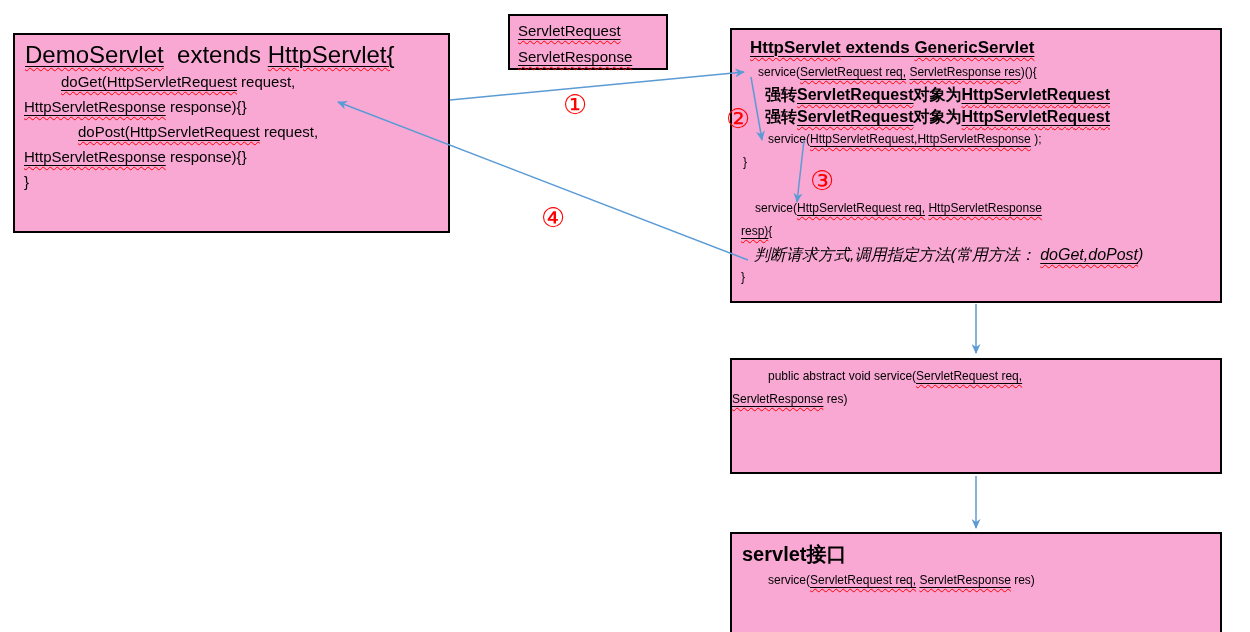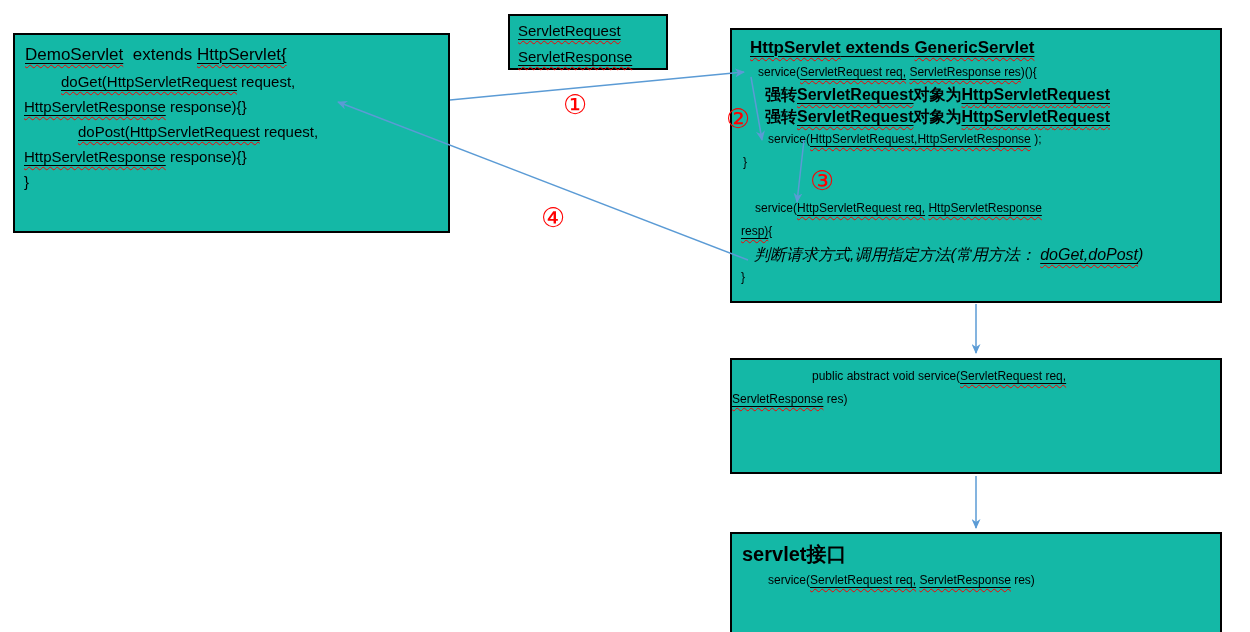--- a/index.html
+++ b/index.html
@@ -1,25 +1,25 @@
 <!DOCTYPE html>
 <html><head>
 <meta charset="utf-8">
 <style>
   html,body{margin:0;padding:0;background:#ffffff;}
   #stage{
     position:relative;width:1250px;height:632px;background:#ffffff;overflow:hidden;
     font-family:"Liberation Sans",sans-serif;color:#000;
   }
   .box{
-    position:absolute;border:2px solid #000;background:#14b8a6;box-sizing:border-box;
+    position:absolute;border:2px solid #000;background:#f9a8d4;box-sizing:border-box;
   }
   .line{white-space:pre;}
   
-  .t1{font-size:17px;line-height:29px;}
+  .t1{font-size:24px;line-height:29px;}
   .t2{font-size:17px;font-weight:bold;line-height:27px;}
   .t3{font-size:20px;font-weight:bold;line-height:30px;}
   .body{font-size:12px;line-height:23px;}
   .b25{font-size:15px;line-height:25px;}
   .b26{font-size:15px;line-height:26px;}
   .b16{font-size:16px;line-height:22px;font-weight:bold;}
   .cjk{font-size:16px;line-height:23px;}
   
   .u-solid{text-decoration:underline solid #000000 1px;text-underline-offset:3px;}
   .u-wavy{text-decoration:underline wavy #ff0000 1px;text-underline-offset:4px;}
@@ -58,21 +58,21 @@
       <div class="line b16" style="padding-left: 33px;"><span>强转</span><span class="u-solid"><span class="u-wavy">ServletRequest</span></span><span>对象为</span><span class="u-solid"><span class="u-wavy">HttpServletRequest</span></span></div>
       <div class="line body" style="padding-left: 36px;"><span>service(</span><span class="u-solid"><span class="u-wavy">HttpServletRequest,HttpServletResponse</span></span><span> );</span></div>
       <div class="line body" style="padding-left: 11px;"><span>}</span></div>
       <div class="line body" style="padding-left: 11px;"><span> </span></div>
       <div class="line body" style="padding-left: 23px;"><span>service(</span><span class="u-solid"><span class="u-wavy">HttpServletRequest req,</span></span><span> </span><span class="u-solid"><span class="u-wavy">HttpServletResponse</span></span></div>
       <div class="line body" style="padding-left: 9px;"><span class="u-solid"><span class="u-wavy">resp)</span></span><span>{</span></div>
       <div class="line cjk" style="padding-left: 22px; font-style: italic;"><span>判断请求方式,调用指定方法(常用方法： </span><span class="u-solid"><span class="u-wavy">doGet,doPost</span></span><span>)</span></div>
       <div class="line body" style="padding-left: 9px;"><span>}</span></div>
     </div>
   <div class="box pad-generic" style="left: 730px; top: 358px; width: 492px; height: 116px;">
-      <div class="line body" style="padding-left: 36px; margin-left: 44px;"><span>public abstract void service(</span><span class="u-solid"><span class="u-wavy">ServletRequest req,</span></span></div>
+      <div class="line body" style="padding-left: 36px;"><span>public abstract void service(</span><span class="u-solid"><span class="u-wavy">ServletRequest req,</span></span></div>
       <div class="line body" style=""><span class="u-solid"><span class="u-wavy">ServletResponse</span></span><span> res)</span></div>
     </div>
   <div class="box pad-servlet" style="left: 730px; top: 532px; width: 492px; height: 104px;">
       <div class="line t3" style="padding-left: 10px;"><span>servlet接口</span></div>
       <div class="line body" style="padding-left: 36px;"><span>service(</span><span class="u-solid"><span class="u-wavy">ServletRequest req,</span></span><span> </span><span class="u-solid"><span class="u-wavy">ServletResponse</span></span><span> res)</span></div>
     </div>
 
   <svg id="arrows" width="1250" height="632">
     <defs>
       <marker id="ah" markerWidth="11" markerHeight="9" refX="9" refY="4.5" orient="auto" markerUnits="userSpaceOnUse">

